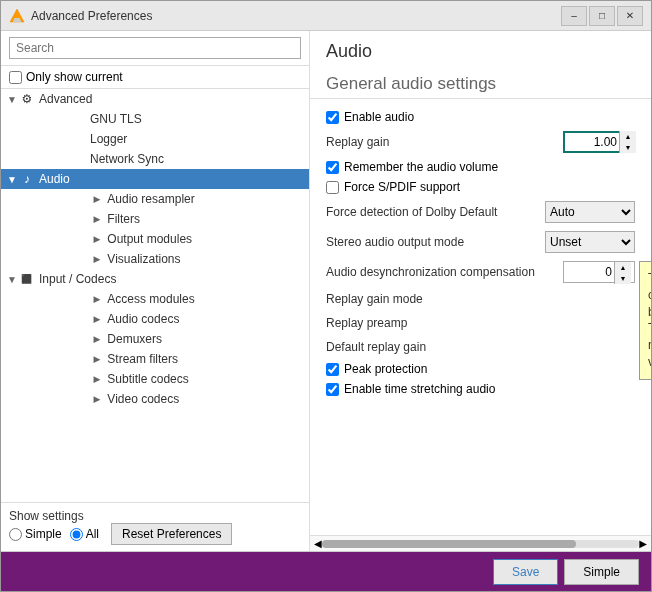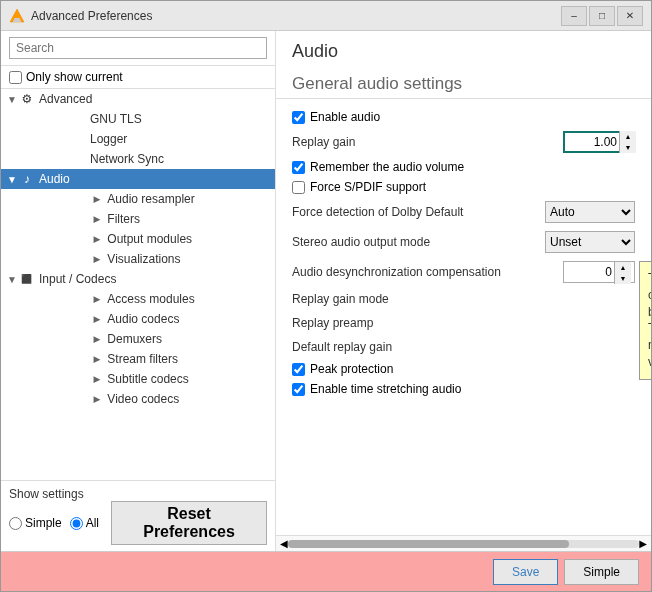--- a/index.html
+++ b/index.html
@@ -4,57 +4,57 @@
   <style>
     * { box-sizing: border-box; margin: 0; padding: 0; font-family: 'Segoe UI', Tahoma, sans-serif; font-size: 12px; }
     body { background: #f0f0f0; width: 652px; height: 592px; overflow: hidden; }
     .window { width: 652px; height: 592px; background: #f0f0f0; border: 1px solid #999; display: flex; flex-direction: column; }
     .title-bar { background: #e8e8e8; height: 30px; display: flex; align-items: center; padding: 0 8px; border-bottom: 1px solid #ccc; user-select: none; }
     .title-bar-icon { width: 16px; height: 16px; margin-right: 6px; }
     .title-bar-title { flex: 1; font-size: 12px; color: #333; }
     .title-bar-buttons { display: flex; gap: 2px; }
     .title-btn { width: 26px; height: 20px; background: #ddd; border: 1px solid #bbb; cursor: pointer; display: flex; align-items: center; justify-content: center; font-size: 10px; color: #333; }
     .main-content { display: flex; flex: 1; overflow: hidden; }
-    .sidebar { width: 275px; background: white; border-right: 1px solid #ddd; display: flex; flex-direction: column; overflow: hidden; }
+    .sidebar { width: 309px; background: white; border-right: 1px solid #ddd; display: flex; flex-direction: column; overflow: hidden; }
     .search-box { padding: 6px 8px; border-bottom: 1px solid #ddd; }
     .search-input { width: 100%; height: 22px; border: 1px solid #aaa; padding: 2px 6px; font-size: 12px; background: white; }
     .only-show-current { padding: 4px 8px; display: flex; align-items: center; gap: 4px; border-bottom: 1px solid #ddd; }
     .sidebar-tree { flex: 1; overflow-y: auto; overflow-x: hidden; }
     .tree-item { display: flex; align-items: center; padding: 2px 4px; cursor: pointer; color: #333; }
     .tree-item.selected { background: #3c7fc1; color: white; }
     .tree-item.selected * { color: white; }
     .tree-chevron { width: 14px; text-align: center; font-size: 10px; color: #666; }
     .tree-icon { width: 16px; height: 16px; margin-right: 4px; display: flex; align-items: center; justify-content: center; font-size: 12px; }
     .tree-label { font-size: 12px; }
     .tree-child { padding-left: 40px; margin-left: 45px; }
     .tree-child-item { display: flex; align-items: center; padding: 3px 4px; cursor: pointer; color: #333; }
     .sidebar-footer { padding: 6px 8px; border-top: 1px solid #ddd; display: flex; flex-direction: column; gap: 0; }
     .show-settings-label { font-size: 12px; color: #333; }
     .radio-group { display: flex; align-items: center; gap: 8px; }
     .radio-item { display: flex; align-items: center; gap: 3px; }
-    .reset-btn { padding: 3px 10px; border: 1px solid #aaa; background: #e8e8e8; cursor: pointer; font-size: 16px; font-weight: bold; }
+    .reset-btn { padding: 3px 10px; border: 1px solid #aaa; background: #e8e8e8; cursor: pointer; font-size: 12px; }
     .content-area { flex: 1; background: white; display: flex; flex-direction: column; overflow: hidden; }
     .content-header { padding: 10px 16px 4px; border-bottom: 1px solid #ddd; }
     .content-title { font-size: 18px; font-weight: normal; color: #333; }
     .content-subtitle { font-size: 17px; color: #666; margin-top: 12px; }
     .content-body { flex: 1; padding: 8px 16px; overflow-y: auto; }
     .setting-row { display: flex; align-items: center; padding: 4px 0; min-height: 24px; }
     .setting-label { flex: 1; color: #333; font-size: 12px; }
     .setting-control { display: flex; align-items: center; }
     .spin-input { width: 72px; height: 22px; border: 1px solid #aaa; padding: 1px 4px; font-size: 12px; text-align: right; display: flex; align-items: center; position: relative; }
     .spin-input input { border: none; outline: none; width: 50px; font-size: 12px; text-align: right; }
     .spin-arrows { display: flex; flex-direction: column; border-left: 1px solid #aaa; height: 22px; }
     .spin-arrow { height: 11px; width: 16px; border: none; background: #f0f0f0; cursor: pointer; font-size: 7px; display: flex; align-items: center; justify-content: center; }
     .select-control { width: 90px; height: 22px; border: 1px solid #aaa; font-size: 12px; }
     .checkbox-row { display: flex; align-items: center; gap: 5px; padding: 3px 0; }
     .tooltip-box { background: #ffffc0; border: 1px solid #999; padding: 8px; font-size: 11px; color: #333; line-height: 1.4; max-width: 150px; position: absolute; }
     .content-scroll-bar { height: 16px; border-top: 1px solid #ddd; display: flex; align-items: center; padding: 0 4px; background: #f8f8f8; }
     .scroll-track { flex: 1; height: 8px; background: #e0e0e0; border-radius: 4px; position: relative; }
     .scroll-thumb { width: 80%; height: 8px; background: #aaa; border-radius: 4px; }
-    .footer { height: 40px; display: flex; align-items: center; justify-content: flex-end; padding: 5px 12px; gap: 6px; border-top: 1px solid #ccc; background: #fca5a5; }
+    .footer { height: 40px; display: flex; align-items: center; justify-content: flex-end; padding: 5px 12px; gap: 6px; border-top: 1px solid #ccc; background: #701a75; }
     .footer-btn { padding: 5px 18px; border: 1px solid #aaa; background: #e8e8e8; cursor: pointer; font-size: 12px; min-width: 60px; }
     .footer-btn.primary { border-color: #3c7fc1; color: #3c7fc1; }
     .relative-container { position: relative; }
   </style>
 </head>
 <body>
 
 <div class="window">
 
   <div class="title-bar">

